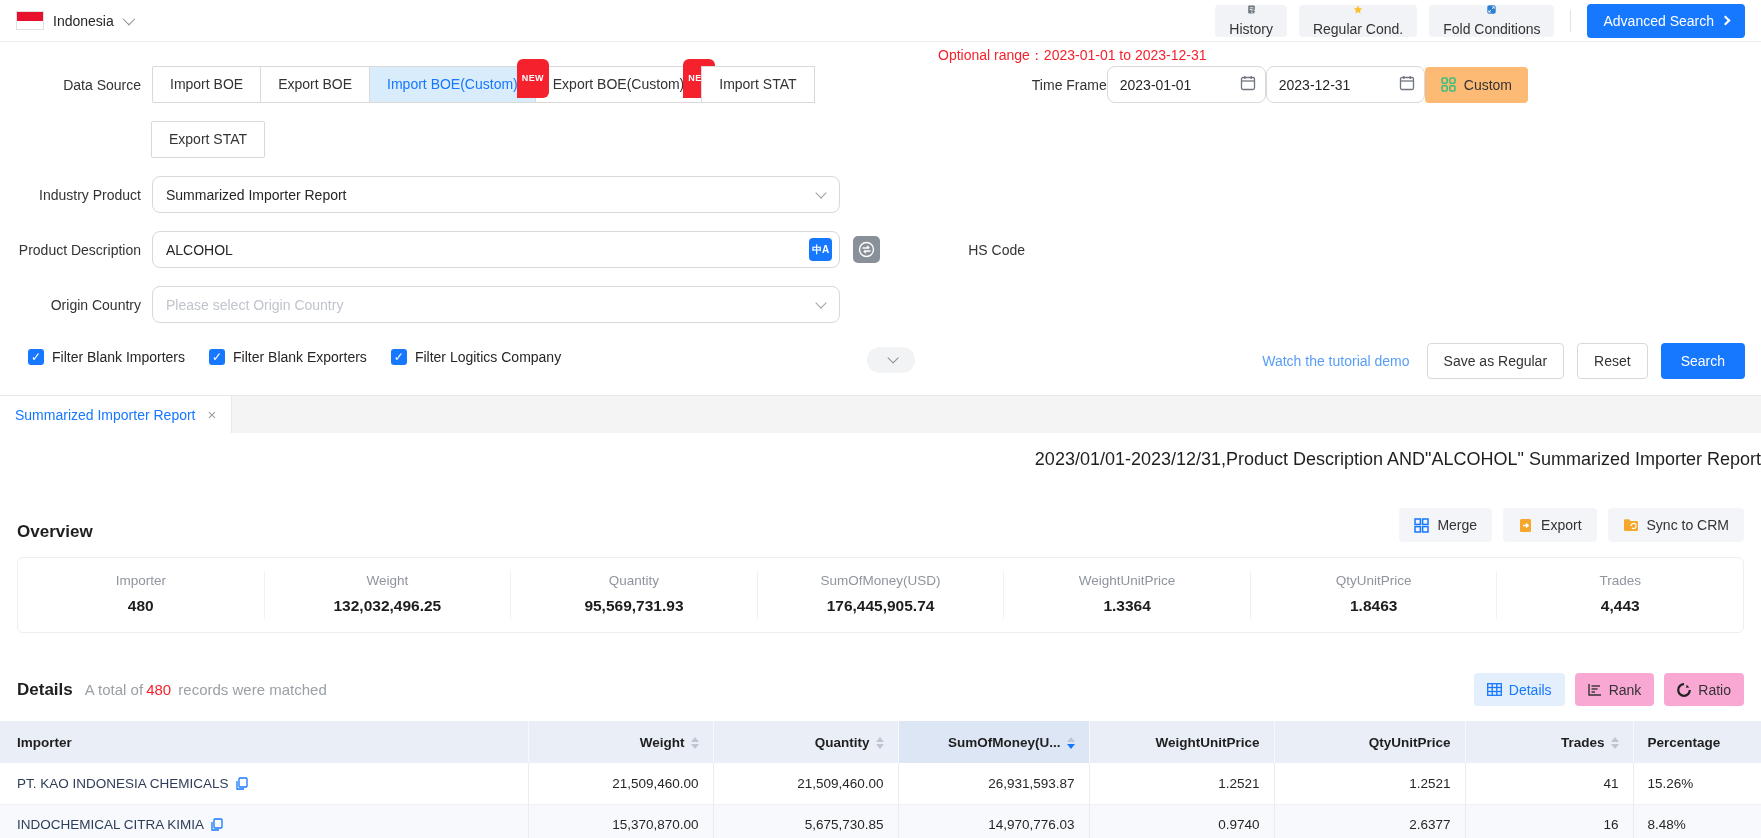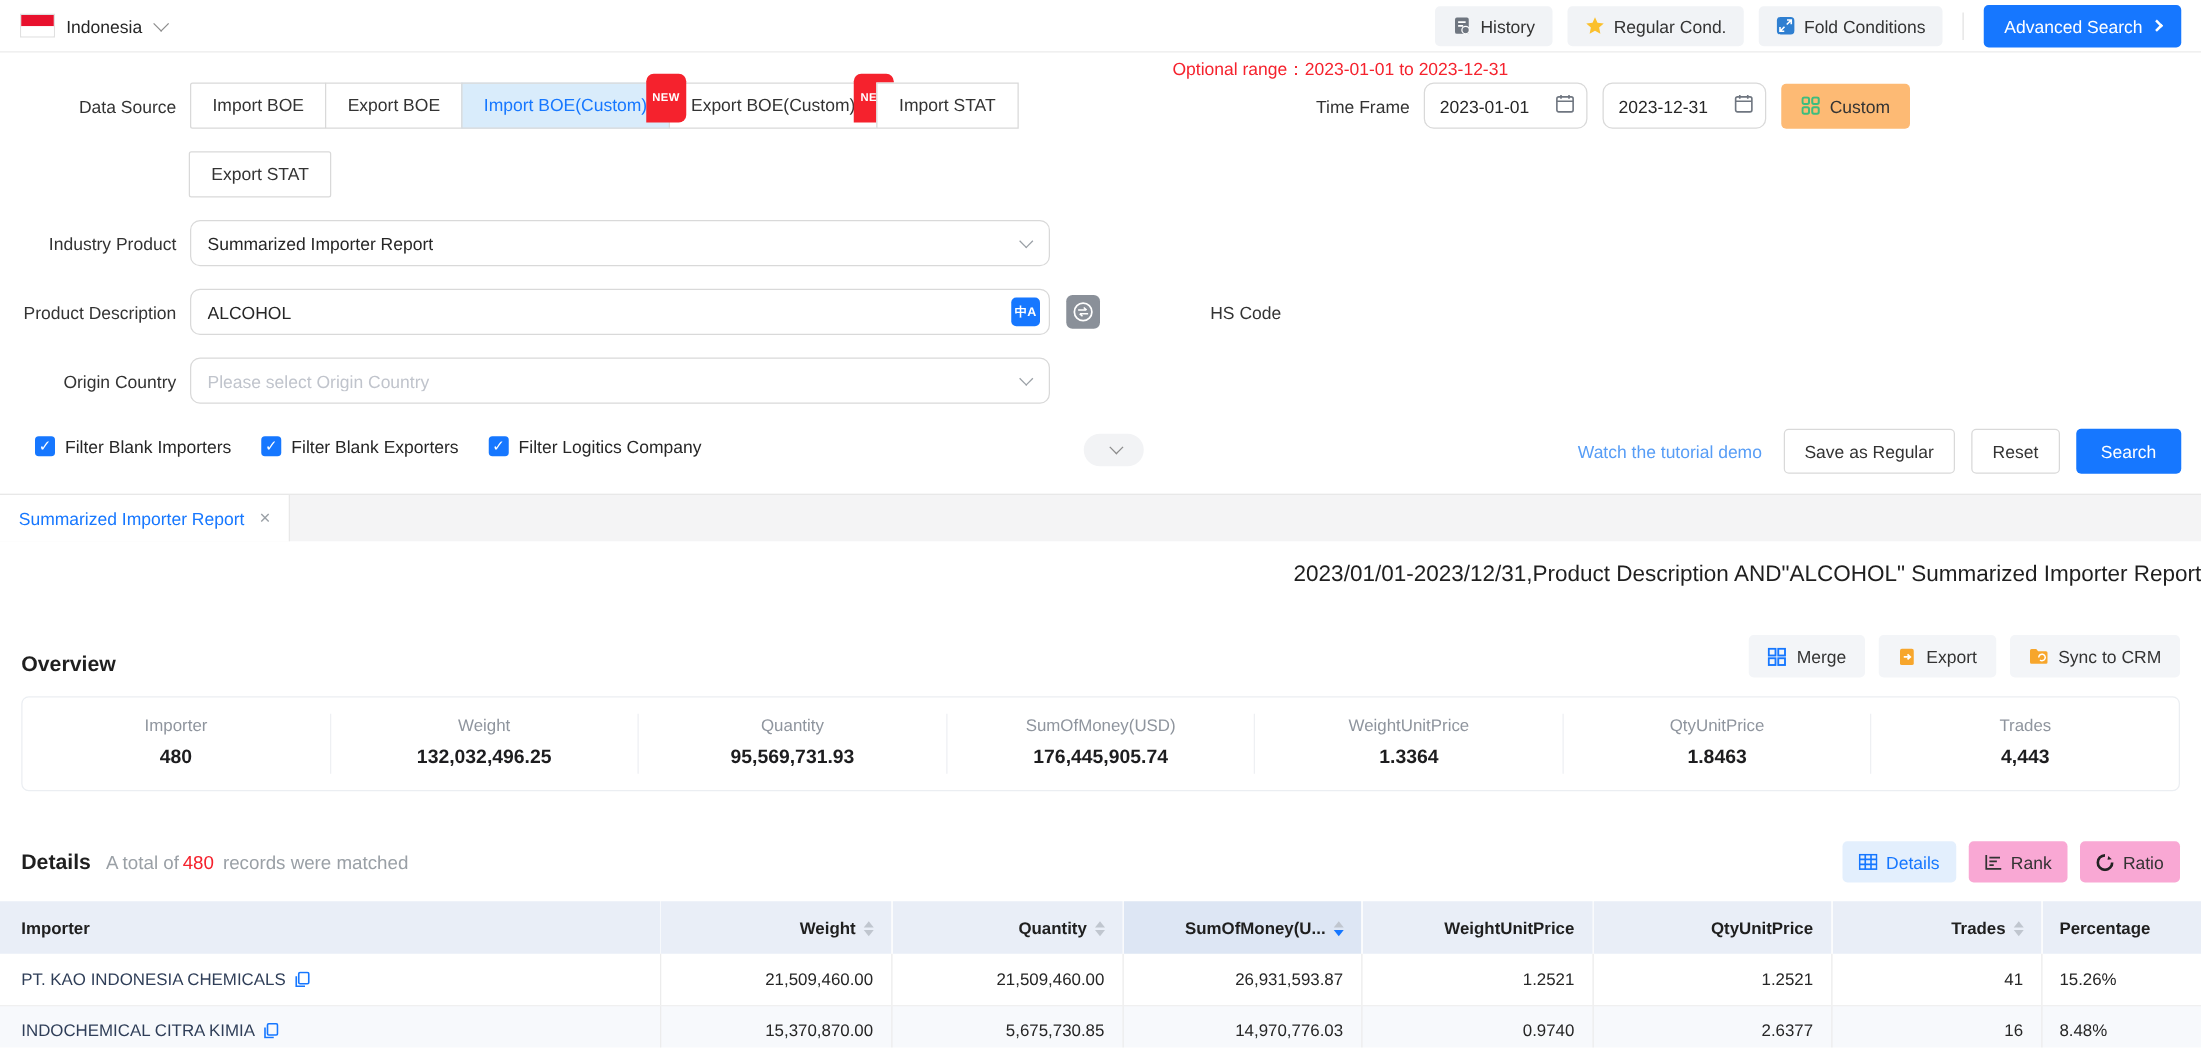--- a/index.html
+++ b/index.html
@@ -10,21 +10,21 @@
   .topbar { height:42px; display:flex; align-items:center; justify-content:space-between;
     padding:0 16px; border-bottom:1px solid #ececec; }
   .country { display:flex; align-items:center; gap:9px; cursor:pointer; }
   .flag { width:28px; height:19px; border:1px solid #e0e0e0; display:flex; flex-direction:column; }
   .flag .r { flex:1; background:#e8112d; } .flag .w { flex:1; background:#fff; }
   .chev { width:9px; height:9px; border-right:1.5px solid #8c8c8c; border-bottom:1.5px solid #8c8c8c;
     transform:rotate(45deg) translateY(-2px); display:inline-block; }
   .top-actions { display:flex; align-items:center; gap:12px; }
   .gbtn { display:inline-flex; align-items:center; gap:7px; height:32px; padding:0 14px;
     background:#f1f3f6; border:none; border-radius:4px; font-size:14px; color:#333; cursor:pointer;
-    font-family:inherit; }
+    font-family:inherit;flex-direction:column; }
   .vdiv { width:1px; height:22px; background:#e2e2e2; margin:0 4px; }
   .adv-btn { display:inline-flex; align-items:center; gap:8px; height:34px; padding:0 16px;
     background:#1677ff; color:#fff; border:none; border-radius:4px; font-size:14px; cursor:pointer;
     font-family:inherit; }
   .adv-btn .arr { width:7px; height:7px; border-right:2px solid #fff; border-top:2px solid #fff;
     transform:rotate(45deg); }
 
   
   .form { position:relative; padding-top:24px; }
   .opt-range { position:absolute; top:5px; left:938px; color:#f5222d; font-size:14px; }
@@ -32,22 +32,22 @@
   .flabel { width:152px; text-align:right; padding-right:11px; flex:none; color:#333; }
   .tabgroup { display:inline-flex;text-align:right; }
   .dtab { position:relative; height:37px; line-height:35px; padding:0 17px; background:#fff;
     border:1px solid #d9d9d9; margin-left:-1px; cursor:pointer; font-size:14px; color:#333; }
   .dtab:first-child { margin-left:0; border-radius:2px 0 0 2px; }
   .dtab.active { background:#d9ecfb; color:#1677ff; border-color:#d9d9d9; z-index:1; }
   .newbadge { position:absolute; top:-8px; right:-14px; background:#f5222d; color:#fff;
     font-size:9px; font-weight:bold; padding:2px 5px; border-radius:6px 6px 6px 0; letter-spacing:.3px; }
   .single-tab { border-radius:2px; }
   .tf-group { display:flex; align-items:center; margin-left:auto; padding-right:233px; }
-  .tf-label { margin-right:11px; color:#333; }
-  .dateinput { position:relative; width:131px; height:37px; margin-right:12px; }
+  .tf-label { color:#333; }
+  .dateinput { position:relative; width:159px; height:37px; }
   .dateinput input { width:100%; height:100%; border:1px solid #d9d9d9; border-radius:8px;
     padding:0 34px 0 12px; font-size:14px; color:#262626; font-family:inherit; outline:none; }
   .dateinput .cal { position:absolute; right:10px; top:9px; }
   .custom-btn { display:inline-flex; align-items:center; gap:8px; height:36px; padding:0 16px;
     background:#fdba74; border:none; border-radius:4px; font-size:14px; color:#333; cursor:pointer;
     font-family:inherit; }
   .selectbox { position:relative; width:688px; height:37px; }
   .selectbox input { width:100%; height:100%; border:1px solid #d9d9d9; border-radius:8px;
     padding:0 36px 0 13px; font-size:14px; color:#262626; font-family:inherit; outline:none; background:#fff; }
   .selectbox input::placeholder { color:#c0c4cc; }

